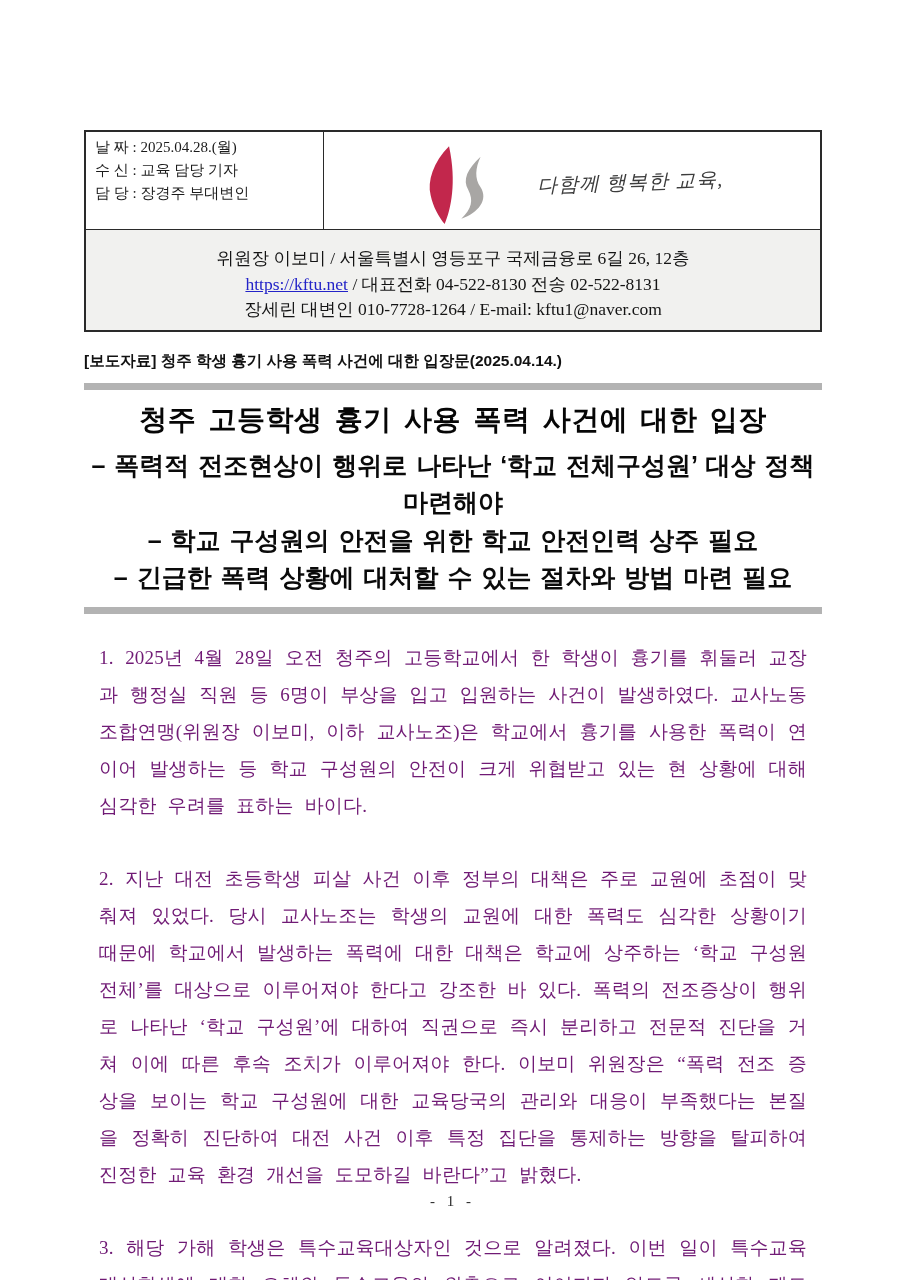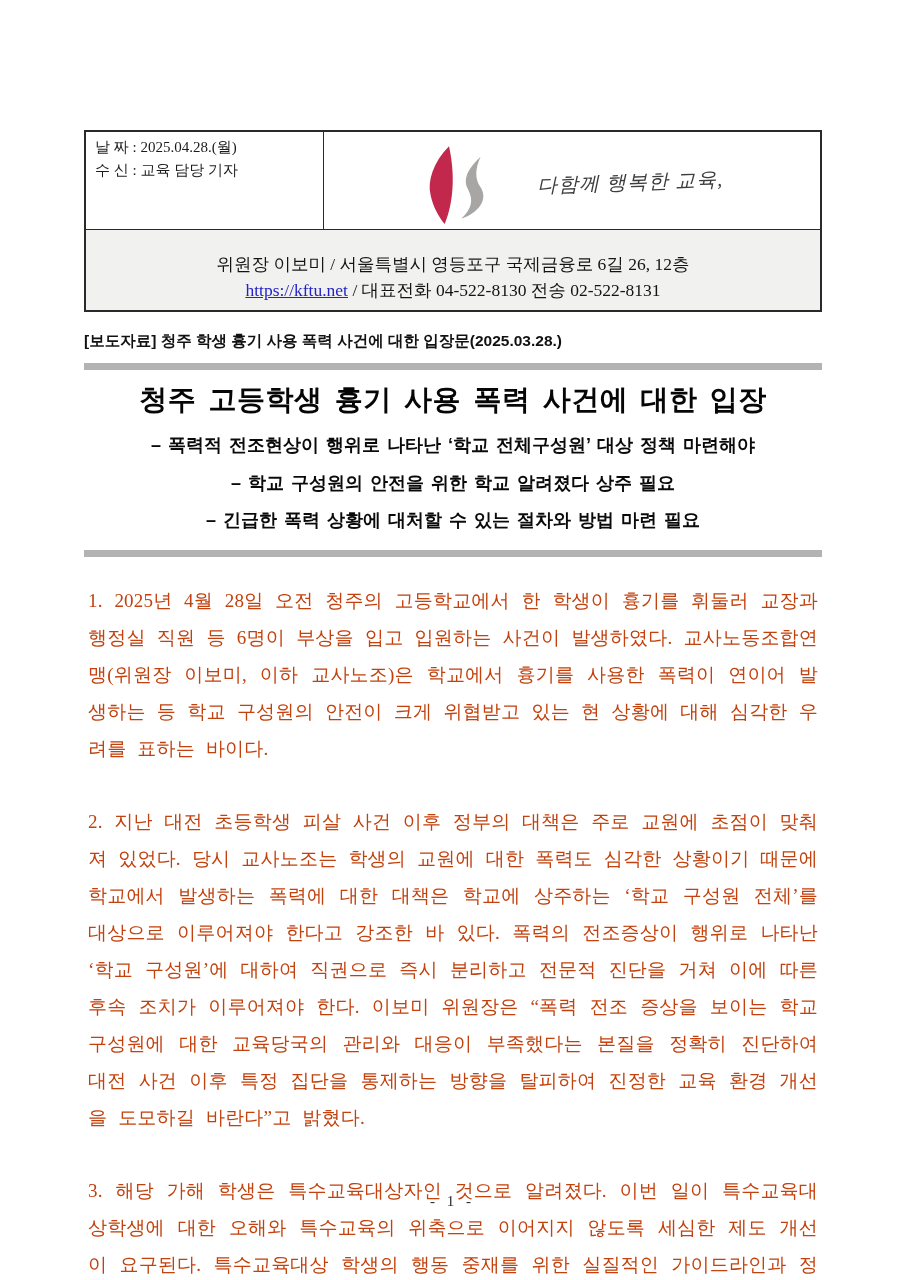--- a/index.html
+++ b/index.html
@@ -23,89 +23,91 @@
   .logo-slogan{
     font-size:20px;color:#3c3c3c;font-style:italic;letter-spacing:1px;
     transform:rotate(-2deg);margin-left:14px;margin-bottom:1px;
     font-family:"Liberation Serif",serif;
   }
   .logo-org{
     font-size:44px;font-weight:800;color:#0c0c0c;line-height:1.0;
     font-family:"Liberation Sans",sans-serif;letter-spacing:1px;white-space:nowrap;
   }
   .ht-contact{
-    background:#f1f1ef;text-align:center;padding:22px 0 7px;
+    background:#f1f1ef;text-align:center;padding:16px 0 7px;
     font-size:17.5px;line-height:25.5px;color:#141414;
   }
   .kftu-link{color:#2323c8;text-decoration:underline;}
 
   
   .tagline{
     margin-top:19px;font-family:"Liberation Sans",sans-serif;
     font-size:15.5px;font-weight:700;color:#111;
   }
   .graybar{height:7px;background:#b3b3b3;margin-top:11px;}
   .graybar2{height:7px;background:#b3b3b3;margin-top:10px;}
   .title{
     margin:11px 0 8px;text-align:center;font-family:"Liberation Sans",sans-serif;
     font-size:28px;font-weight:800;color:#060606;letter-spacing:.5px;word-spacing:4px;
   }
   .bullets{
     margin-top:6px;text-align:center;font-family:"Liberation Sans",sans-serif;
-    font-size:18px;font-weight:700;color:#0a0a0a;line-height:37.5px;word-spacing:2px;
+    font-size:25px;font-weight:700;color:#0a0a0a;line-height:37.5px;word-spacing:2px;
   }
 
   
   .body-text{margin-top:25px;}
   .body-text p{
-    margin:0 4px 36px;font-size:19px;line-height:37px;color:#c2410c;
+    margin:0 15px 36px;font-size:19px;line-height:37px;color:#701a75;
     text-align:justify;word-spacing:6px;letter-spacing:.2px;
   }
   .page-number{
     position:absolute;top:1193px;left:0;width:100%;text-align:center;
     font-size:15px;color:#2d2d2d;letter-spacing:4px;
   }
 </style>
 </head>
 <body>
 
 <div class="page">
   <div class="content">
 
     <div class="header-table">
       <div class="ht-top">
         <div class="cell-info">
           <div class="info-row">날 짜 : 2025.04.28.(월)</div>
           <div class="info-row">수 신 : 교육 담당 기자</div>
+          <div class="info-row">담 당 : 장경주 부대변인</div>
         </div>
         <div class="cell-logo">
           <svg class="logo-mark" width="92" height="84" viewBox="0 0 105 95" aria-hidden="true">
             <path d="M32,2 C14,20 7,42 11,58 C14,72 20,82 27,91 C34,74 41,44 32,2 Z" fill="#c2274c"></path>
             <path d="M68,14 C53,28 47,40 54,52 C60,64 58,73 46,85 C66,78 77,63 68,49 C61,39 62,27 68,14 Z" fill="#a8a6a4"></path>
           </svg>
           <div class="logo-textblock">
             <div class="logo-slogan">다함께 행복한 교육,</div>
           </div>
         </div>
       </div>
       <div class="ht-contact">
         <div>위원장 이보미 / 서울특별시 영등포구 국제금융로 6길 26, 12층</div>
         <div><a class="kftu-link" href="#" title="https://kftu.net">https://kftu.net</a><span> / 대표전화 04-522-8130  전송 02-522-8131</span></div>
+        <div>장세린 대변인 010-7728-1264 / E-mail: kftu1@naver.com</div>
       </div>
     </div>
 
-    <div class="tagline">[보도자료] 청주 학생 흉기 사용 폭력 사건에 대한 입장문(2025.03.28.)</div>
+    <div class="tagline">[보도자료] 청주 학생 흉기 사용 폭력 사건에 대한 입장문(2025.04.14.)</div>
 
     <div class="graybar"></div>
 
     <h1 class="title">청주 고등학생 흉기 사용 폭력 사건에 대한 입장</h1>
 
     <div class="bullets">
       <div>– 폭력적 전조현상이 행위로 나타난 ‘학교 전체구성원’ 대상 정책 마련해야</div>
-      <div>– 학교 구성원의 안전을 위한 학교 알려졌다 상주 필요</div>
+      <div>– 학교 구성원의 안전을 위한 학교 안전인력 상주 필요</div>
       <div>– 긴급한 폭력 상황에 대처할 수 있는 절차와 방법 마련 필요</div>
     </div>
 
     <div class="graybar2"></div>
 
     <div class="body-text">
       <p>1. 2025년 4월 28일 오전 청주의 고등학교에서 한 학생이 흉기를 휘둘러 교장과 행정실 직원 등 6명이 부상을 입고 입원하는 사건이 발생하였다. 교사노동조합연맹(위원장 이보미, 이하 교사노조)은 학교에서 흉기를 사용한 폭력이 연이어 발생하는 등 학교 구성원의 안전이 크게 위협받고 있는 현 상황에 대해 심각한 우려를 표하는 바이다.</p>
       <p>2. 지난 대전 초등학생 피살 사건 이후 정부의 대책은 주로 교원에 초점이 맞춰져 있었다. 당시 교사노조는 학생의 교원에 대한 폭력도 심각한 상황이기 때문에 학교에서 발생하는 폭력에 대한 대책은 학교에 상주하는 ‘학교 구성원 전체’를 대상으로 이루어져야 한다고 강조한 바 있다. 폭력의 전조증상이 행위로 나타난 ‘학교 구성원’에 대하여 직권으로 즉시 분리하고 전문적 진단을 거쳐 이에 따른 후속 조치가 이루어져야 한다. 이보미 위원장은 “폭력 전조 증상을 보이는 학교 구성원에 대한 교육당국의 관리와 대응이 부족했다는 본질을 정확히 진단하여 대전 사건 이후 특정 집단을 통제하는 방향을 탈피하여 진정한 교육 환경 개선을 도모하길 바란다”고 밝혔다.</p>
       <p>3. 해당 가해 학생은 특수교육대상자인 것으로 알려졌다. 이번 일이 특수교육대상학생에 대한 오해와 특수교육의 위축으로 이어지지 않도록 세심한 제도 개선이 요구된다. 특수교육대상 학생의 행동 중재를 위한 실질적인 가이드라인과 정서·행동·심리적 문제를 해결하기 위한 맞춤형 지원이 뒷받침되어야 한다.</p>
     </div>

